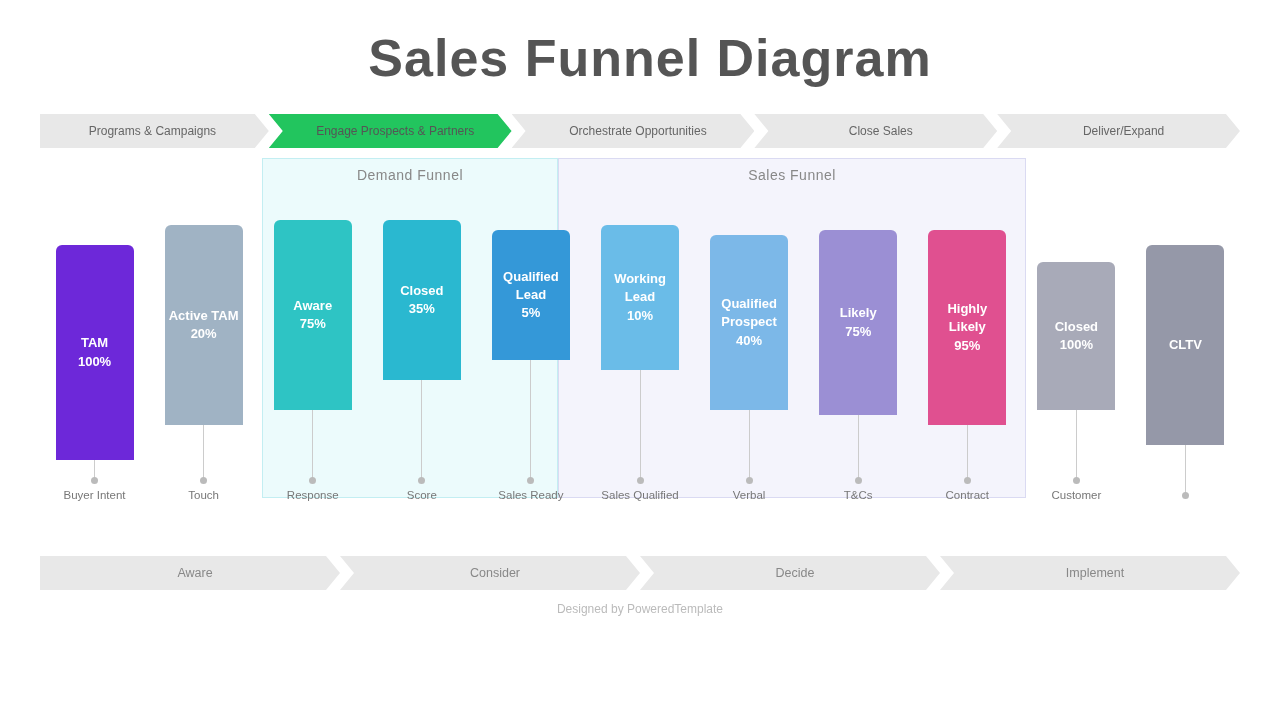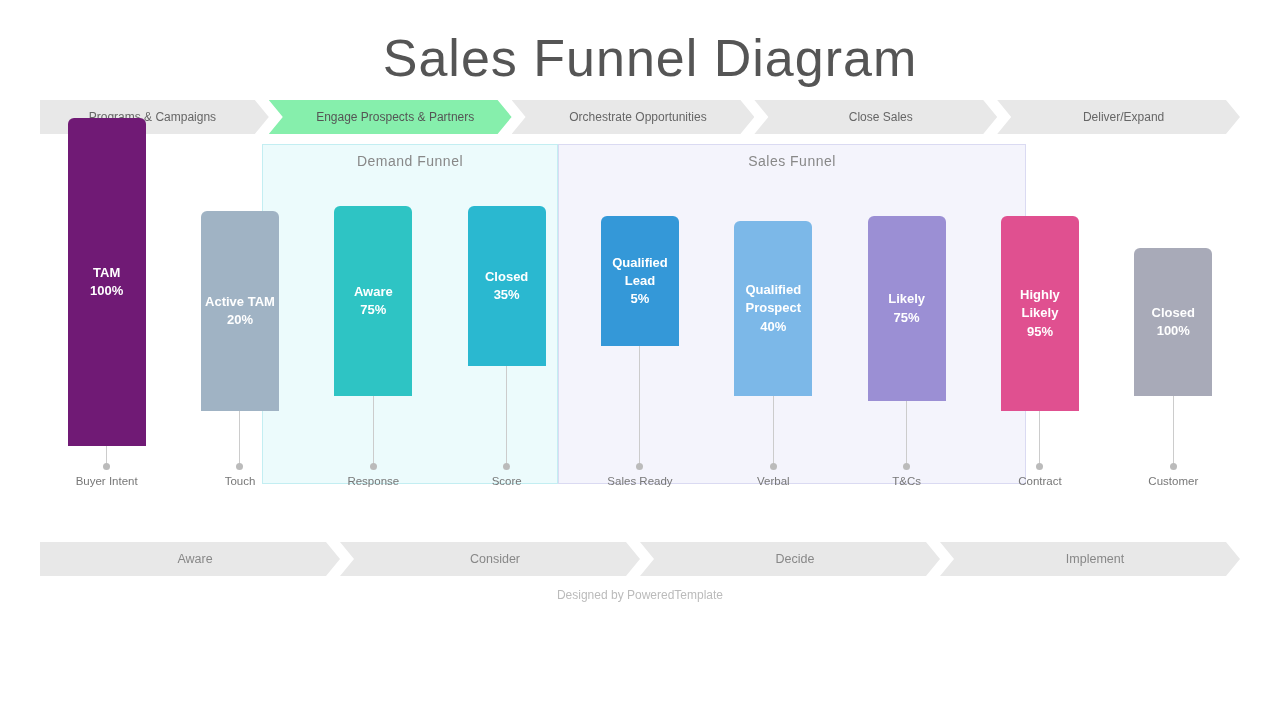--- a/index.html
+++ b/index.html
@@ -8,32 +8,32 @@
       height: 720px;
       background: #ffffff;
       font-family: 'Segoe UI', Arial, sans-serif;
       overflow: hidden;
       position: relative;
     }
 
     .page-title {
       text-align: center;
       font-size: 52px;
-      font-weight: 400;
+      font-weight: 700;
       color: #555;
       padding-top: 28px;
       letter-spacing: 1px;
       padding-left: 20px;
     }
 
     
     .chevron-bar {
       display: flex;
       align-items: center;
-      margin: 12px 40px 0 40px;
+      margin: 26px 40px 0 40px;
       height: 34px;
     }
 
     .chevron-item {
       position: relative;
       display: flex;
       align-items: center;
       justify-content: center;
       height: 34px;
       background: #e8e8e8;
@@ -43,21 +43,21 @@
       clip-path: polygon(0 0, calc(100% - 14px) 0, 100% 50%, calc(100% - 14px) 100%, 0 100%, 14px 50%);
       flex: 1;
     }
 
     .chevron-item:first-child {
       clip-path: polygon(0 0, calc(100% - 14px) 0, 100% 50%, calc(100% - 14px) 100%, 0 100%);
       padding-left: 14px;
     }
 
     .chevron-item.active {
-      background: #86efac;
+      background: #22c55e;
       color: #555;
       text-align: right;
     }
 
     
     .chart-area {
       display: flex;
       margin: 10px 40px 0 40px;
       position: relative;
       height: 390px;
@@ -223,21 +223,21 @@
   <div class="demand-funnel-bg">
     <div class="section-label">Demand Funnel</div>
   </div>
   <div class="sales-funnel-bg">
     <div class="section-label">Sales Funnel</div>
   </div>
 
   <div class="columns" id="bars-container">
   <div class="col-wrapper">
         <div style="flex: 1 1 0%;"></div>
-        <div class="bar" style="background: #701a75; height: 328px;">
+        <div class="bar" style="background: #6d28d9; height: 215px;">
           <span class="bar-label">TAM</span>
           <span class="bar-pct">100%</span>
         </div>
         <div class="connector" style="height: 20px;"></div>
         <div class="col-bottom-label">Buyer Intent</div>
       </div>
       <div class="col-wrapper">
         <div style="flex: 1 1 0%;"></div>
         <div class="bar" style="background: rgb(160, 179, 196); height: 200px;">
           <span class="bar-label">Active TAM</span>
@@ -268,20 +268,29 @@
         <div style="flex: 1 1 0%;"></div>
         <div class="bar" style="background: rgb(52, 152, 216); height: 130px;">
           <span class="bar-label">Qualified Lead</span>
           <span class="bar-pct">5%</span>
         </div>
         <div class="connector" style="height: 120px;"></div>
         <div class="col-bottom-label">Sales Ready</div>
       </div>
       <div class="col-wrapper">
         <div style="flex: 1 1 0%;"></div>
+        <div class="bar" style="background: rgb(106, 188, 232); height: 145px;">
+          <span class="bar-label">Working Lead</span>
+          <span class="bar-pct">10%</span>
+        </div>
+        <div class="connector" style="height: 110px;"></div>
+        <div class="col-bottom-label">Sales Qualified</div>
+      </div>
+      <div class="col-wrapper">
+        <div style="flex: 1 1 0%;"></div>
         <div class="bar" style="background: rgb(124, 184, 232); height: 175px;">
           <span class="bar-label">Qualified Prospect</span>
           <span class="bar-pct">40%</span>
         </div>
         <div class="connector" style="height: 70px;"></div>
         <div class="col-bottom-label">Verbal</div>
       </div>
       <div class="col-wrapper">
         <div style="flex: 1 1 0%;"></div>
         <div class="bar" style="background: rgb(155, 143, 212); height: 185px;">
@@ -302,20 +311,28 @@
       </div>
       <div class="col-wrapper">
         <div style="flex: 1 1 0%;"></div>
         <div class="bar" style="background: rgb(168, 170, 184); height: 148px;">
           <span class="bar-label">Closed</span>
           <span class="bar-pct">100%</span>
         </div>
         <div class="connector" style="height: 70px;"></div>
         <div class="col-bottom-label">Customer</div>
       </div>
+      <div class="col-wrapper">
+        <div style="flex: 1 1 0%;"></div>
+        <div class="bar" style="background: rgb(149, 152, 168); height: 200px;">
+          <span class="bar-label">CLTV</span>
+        </div>
+        <div class="connector" style="height: 50px;"></div>
+        <div class="col-bottom-label"></div>
+      </div>
     </div>
 </div>
 
 <div class="bottom-chevron-bar">
   <div class="bottom-chevron-item">
     <span>Aware</span>
   </div>
   <div class="bottom-chevron-item">
     <span>Consider</span>
   </div>

